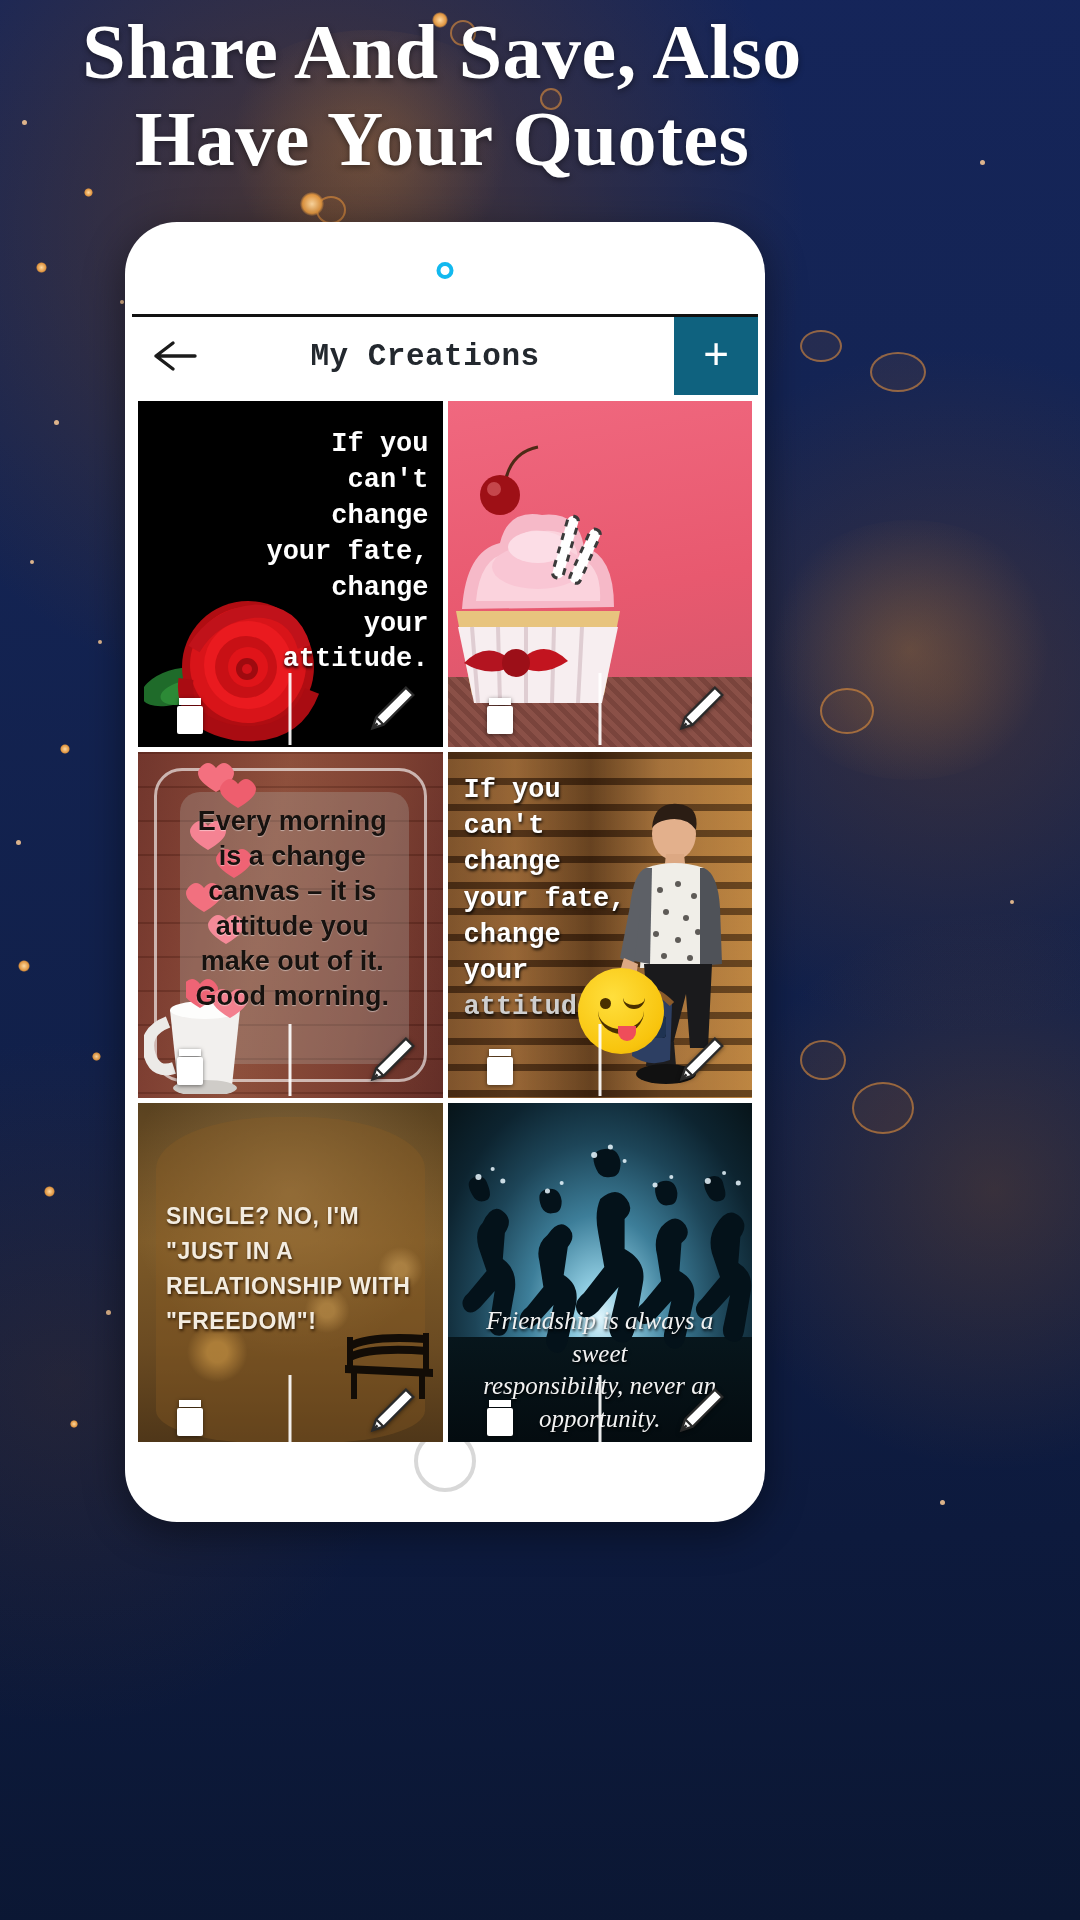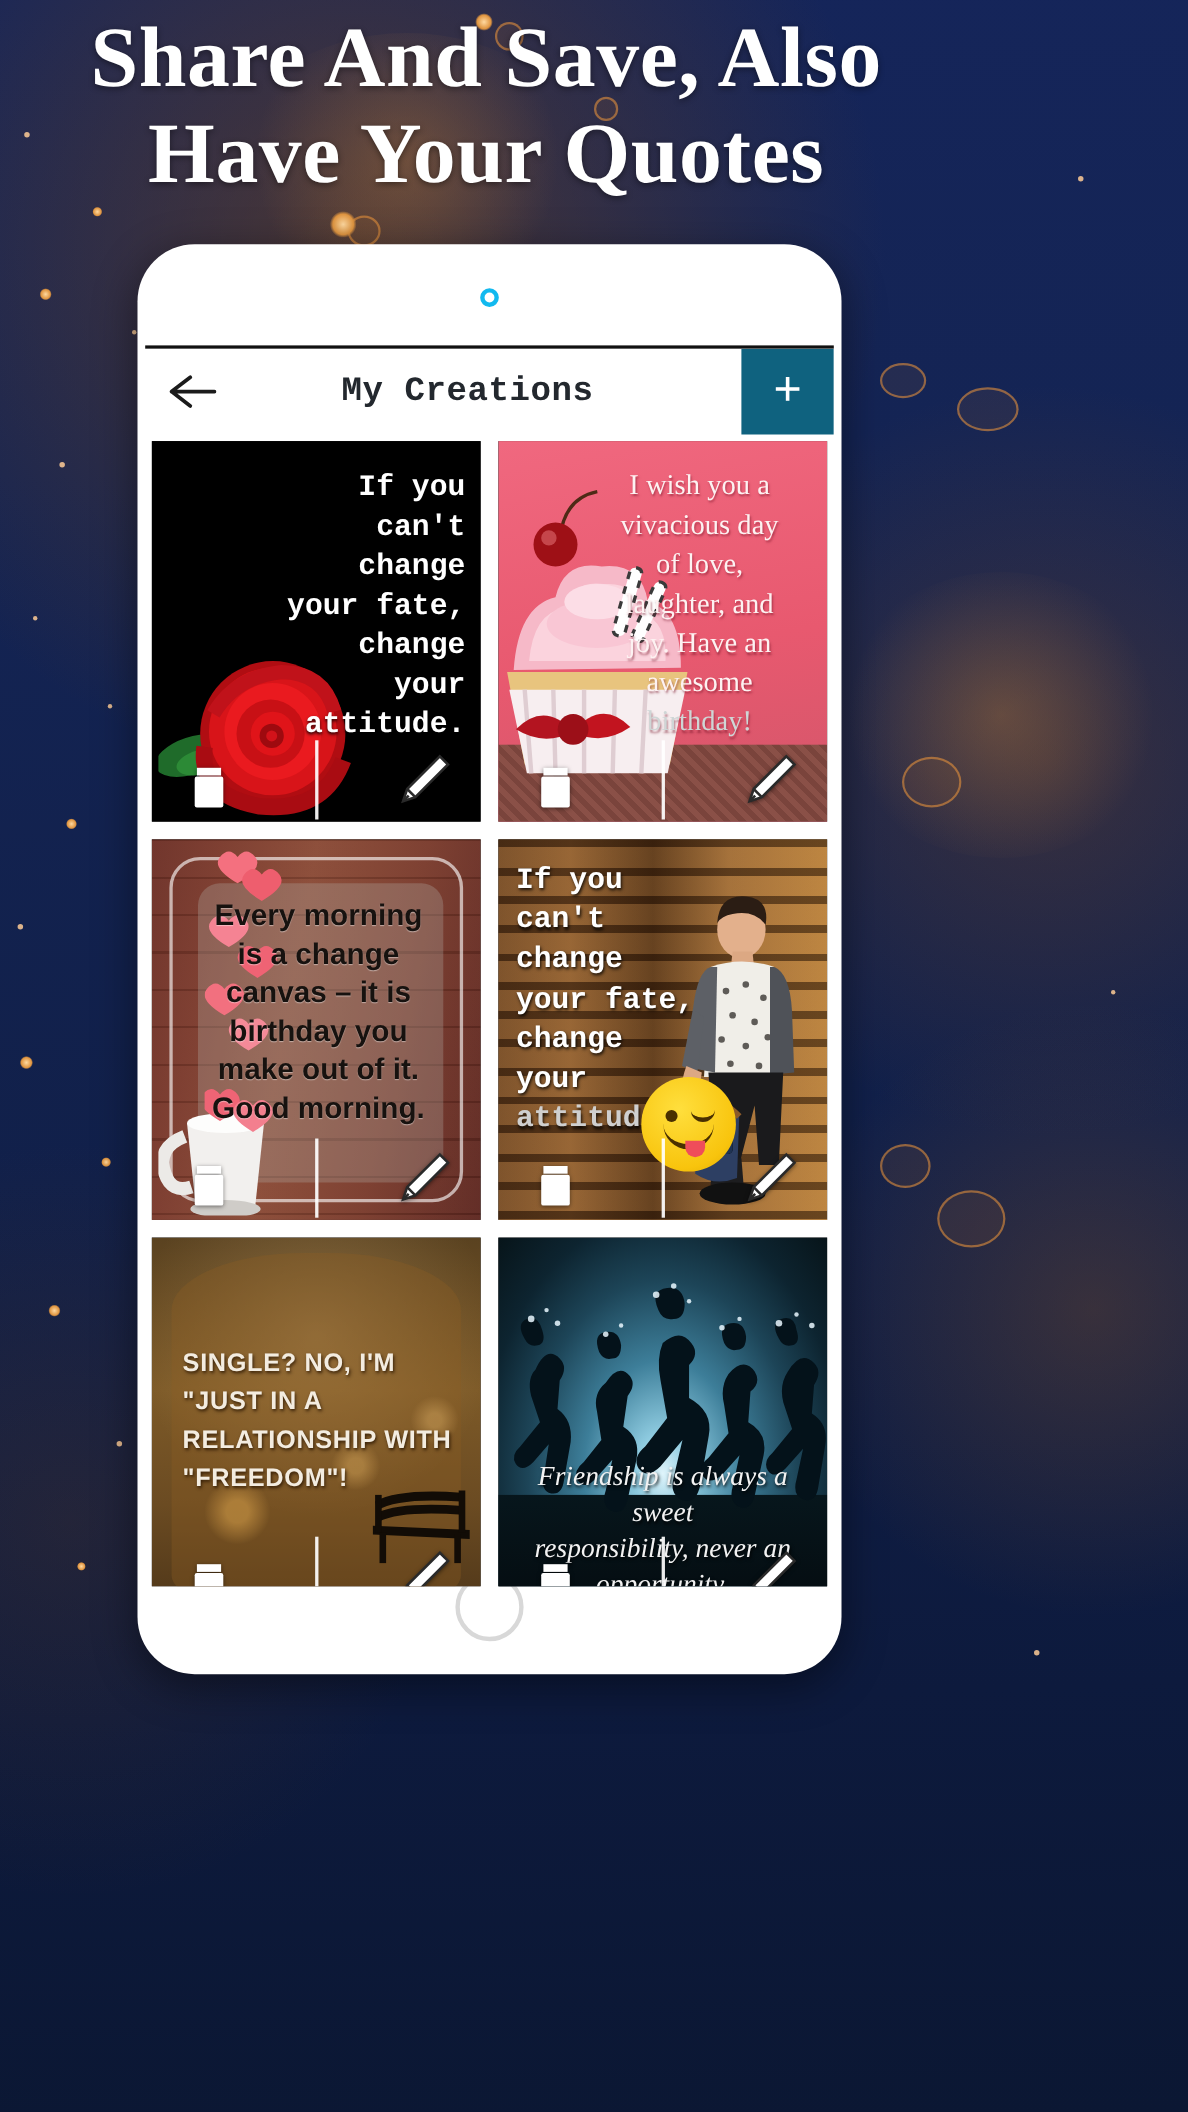--- a/index.html
+++ b/index.html
@@ -87,21 +87,21 @@
     background:#0f627f; color:#fff;
     display:flex;align-items:center;justify-content:center;
     font-size:44px; font-weight:400; line-height:1; cursor:pointer;
     padding-bottom:5px;
   }
 
   
   #grid{
     display:grid;
     grid-template-columns:1fr 1fr;
-    gap:16px;
+    gap:5px;
     padding:6px 6px 0 6px;
   }
   .card{
     position:relative;
     height:346px;
     overflow:hidden;
     background:#222;
     cursor:pointer;
   }
   .card .art{position:absolute;inset:0;overflow:hidden;}
@@ -332,29 +332,20 @@
             <rect x="138" y="96" width="11" height="58" rx="5" fill="#fff" transform="rotate(24 143 124)"></rect>
             <rect x="138" y="96" width="11" height="58" rx="5" fill="none" stroke="#3a3a3a" stroke-width="3" stroke-dasharray="7 7" transform="rotate(24 143 124)"></rect>
             <path d="M14 180 L178 180 L162 264 L30 264 Z" fill="#e8c47e"></path>
             <path d="M16 196 L176 196 L160 272 L32 272 Z" fill="#f7eef0"></path>
             <path d="M30 196 L36 272 M56 196 L58 272 M84 196 L84 272 M112 196 L110 272 M140 196 L136 272" stroke="#dfcdd2" stroke-width="4"></path>
             <path d="M22 232 Q48 206 74 234 Q48 248 22 232 Z" fill="#b31420"></path>
             <path d="M126 230 Q100 204 74 234 Q100 248 126 230 Z" fill="#c2141f"></path>
             <circle cx="74" cy="232" r="14" fill="#9c0f18"></circle>
           </svg>
         </div>
-        <div class="quote">
-          <span>I wish you a</span><br>
-          <span>vivacious day</span><br>
-          <span>of love,</span><br>
-          <span>laughter, and</span><br>
-          <span>joy. Have an</span><br>
-          <span>awesome</span><br>
-          <span style="color:#cfd6d6">birthday!</span>
-        </div>
         <div class="divider"></div>
         <div class="actions">
           <div class="icon-btn">
             <svg width="34" height="40" viewBox="0 0 34 40">
                 <rect x="6" y="2" width="22" height="7" fill="#fff"></rect>
                 <rect x="4" y="10" width="26" height="28" rx="2" fill="#fff"></rect>
               </svg>
           </div>
           <div class="icon-btn">
             <svg width="56" height="56" viewBox="0 0 56 56">
@@ -385,21 +376,21 @@
           <path d="M18 126 q8-10 16 0 q8 10-16 24 q-24-14-16-24 q8-10 16 0z" fill="#f2707f"></path>
           <path d="M40 158 q8-10 16 0 q8 10-16 24 q-24-14-16-24 q8-10 16 0z" fill="#f58a98"></path>
           <path d="M14 222 q8-10 16 0 q8 10-16 24 q-24-14-16-24 q8-10 16 0z" fill="#ef6475"></path>
           <path d="M44 232 q8-10 16 0 q8 10-16 24 q-24-14-16-24 q8-10 16 0z" fill="#f37f8e"></path>
             </g>
         </svg>
         <div class="quote">
           <span>Every morning</span><br>
           <span>is a change</span><br>
           <span>canvas – it is</span><br>
-          <span>birthday you</span><br>
+          <span>attitude you</span><br>
           <span>make out of it.</span><br>
           <span>Good morning.</span>
         </div>
         <div class="divider"></div>
         <div class="actions">
           <div class="icon-btn">
             <svg width="34" height="40" viewBox="0 0 34 40">
                 <rect x="6" y="2" width="22" height="7" fill="#fff"></rect>
                 <rect x="4" y="10" width="26" height="28" rx="2" fill="#fff"></rect>
               </svg>

